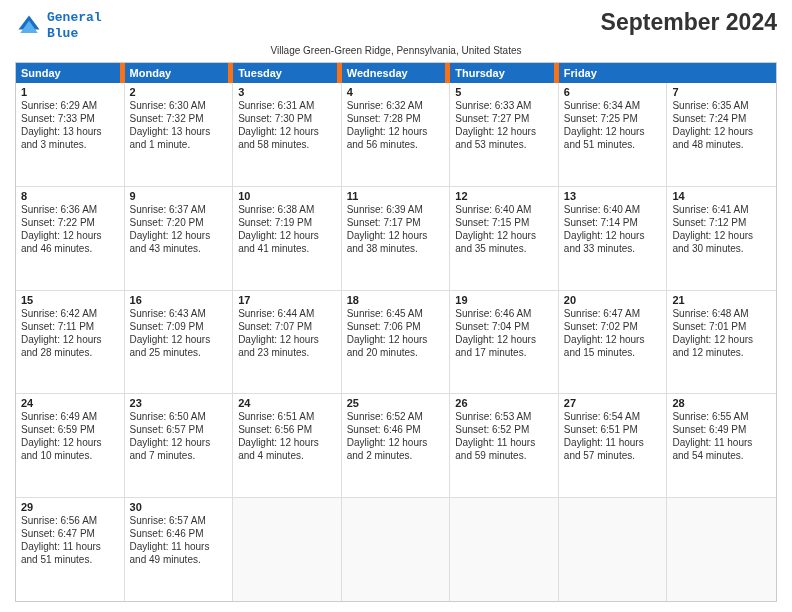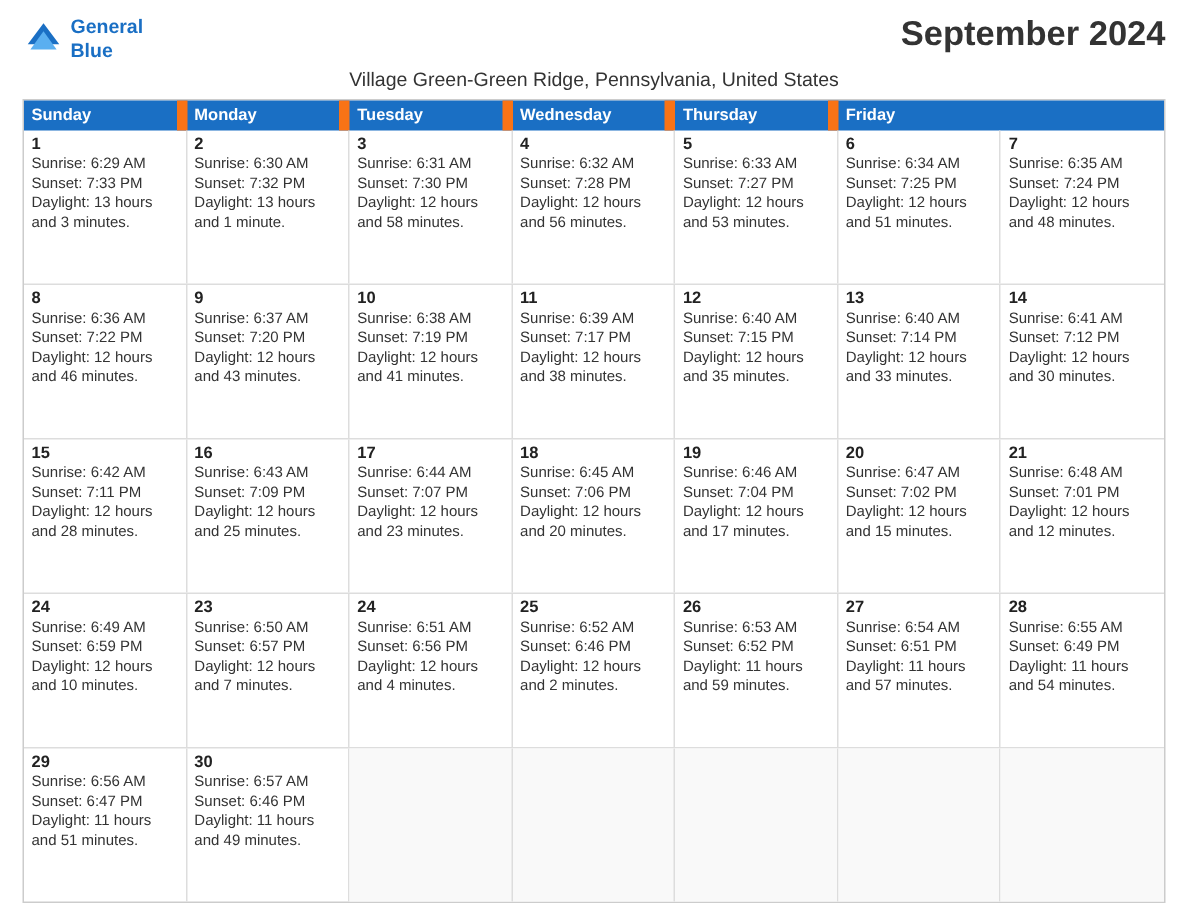--- a/index.html
+++ b/index.html
@@ -20,20 +20,21 @@
     .header {
       display: flex;
       align-items: flex-start;
       justify-content: space-between;
       margin-bottom: 4px;
     }
     .logo {
       display: flex;
       align-items: center;
       gap: 4px;
+      font-family: Liberation Mono, monospace;
     }
     .logo-text {
       font-size: 13px;
       font-weight: bold;
       color: #333;
       line-height: 1.2;
     }
     .logo-blue { color: #1a6fc4; }
     .logo-icon {
       width: 28px;
@@ -42,21 +43,21 @@
     .title-block {
       text-align: right;
     }
     .month-title {
       font-size: 23px;
       font-weight: bold;
       color: #333;
       line-height: 1.1;
     }
     .subtitle {
-      font-size: 13px;
+      font-size: 10px;
       color: #333;
       text-align: center;
       margin-bottom: 6px;
     }
     .calendar {
       flex: 1;
       border: 1px solid #ccc;
       display: flex;
       flex-direction: column;
     }
@@ -64,21 +65,21 @@
       display: grid;
       grid-template-columns: repeat(7, 1fr);
       background: #1a6fc4;
     }
     .cal-header-cell {
       color: #fff;
       font-size: 11px;
       font-weight: bold;
       padding: 4px 5px;
       text-align: left;
-      border-right: 7px solid #f97316;
+      border-right: 5px solid #f97316;
     }
     .cal-header-cell:last-child { border-right: none; }
     .cal-body {
       flex: 1;
       display: flex;
       flex-direction: column;
     }
     .cal-row {
       display: grid;
       grid-template-columns: repeat(7, 1fr);

